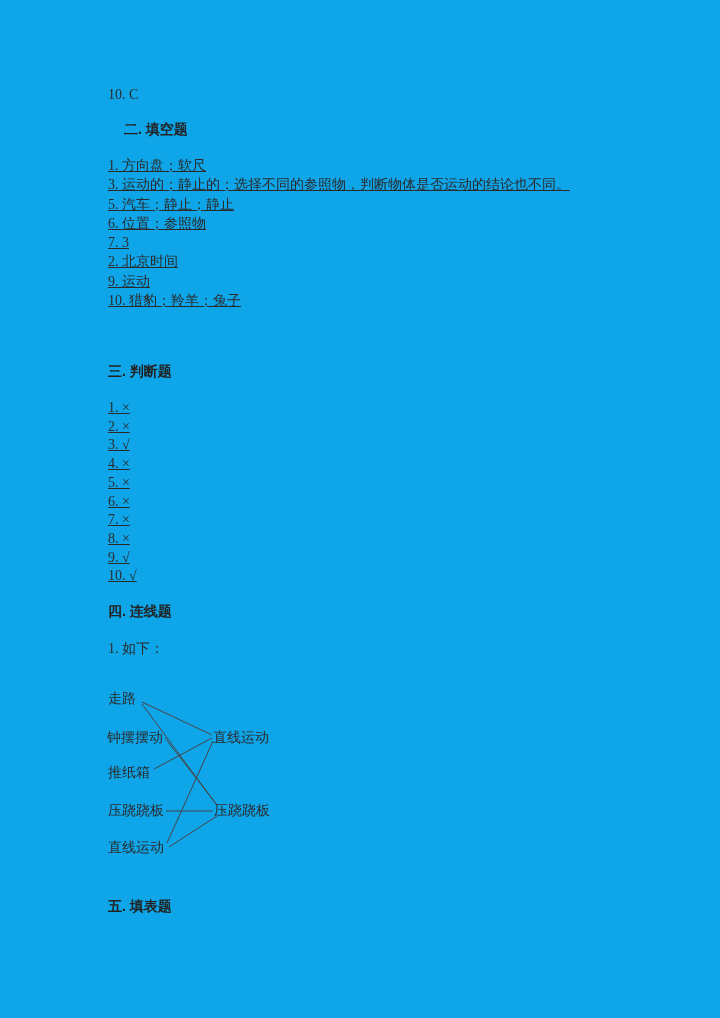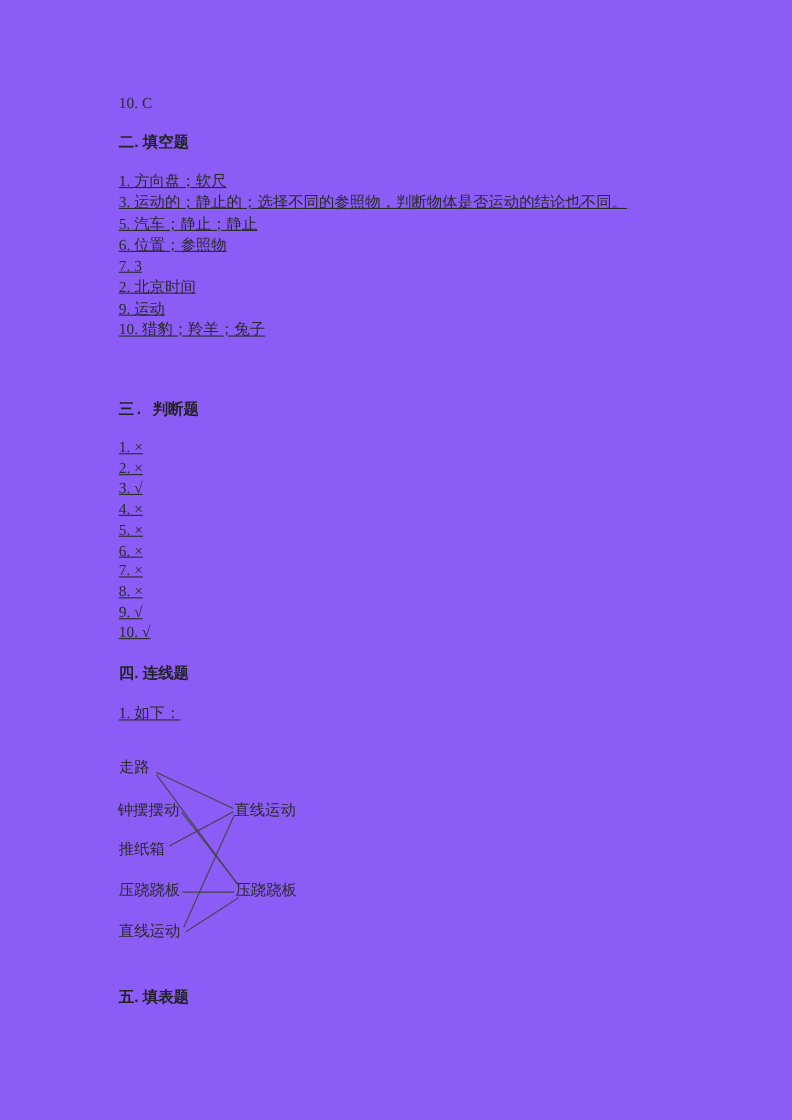--- a/index.html
+++ b/index.html
@@ -1,43 +1,43 @@
 <!DOCTYPE html>
 <html><head>
 <meta charset="utf-8">
 <style>
   html, body { margin: 0; padding: 0; background: #ffffff; }
   .page {
     position: relative;
     width: 720px;
     height: 1018px;
-    background: #8b5cf6;
+    background: #0ea5e9;
     font-family: "Liberation Serif", "DejaVu Serif", serif;
     color: #2b2b2b;
     font-size: 14px;
     overflow: hidden;
   }
   .abs { position: absolute; }
   .heading {
     font-family: "Liberation Sans", "DejaVu Sans", sans-serif;
     font-weight: bold;
     font-size: 14px;
     color: #222222;
     white-space: nowrap;
   }
   .bodyline { white-space: nowrap; }
   .list .line { white-space: nowrap; text-decoration: underline; }
   #fill-list   { left: 108px; top: 156px; line-height: 19.3px; }
   #judge-list  { left: 108px; top: 399px; line-height: 18.7px; }
   #lead-answer { left: 108px; top: 87px;  }
-  #h-fill      { left: 108px; top: 121px; }
-  #h-judge     { left: 108px; top: 363px; font-family: Liberation Mono, monospace; }
+  #h-fill      { left: 124px; top: 121px; }
+  #h-judge     { left: 108px; top: 363px; }
   #h-match     { left: 108px; top: 603px; }
   #h-table     { left: 108px; top: 898px; }
-  #match-intro { left: 108px; top: 640px; text-decoration: underline; }
+  #match-intro { left: 108px; top: 640px; }
   #diagram {
     position: absolute;
     left: 0; top: 0;
     width: 720px; height: 713px;
     pointer-events: none;
   }
   #diagram svg { position: absolute; left: 0; top: 0; }
   .dg-label {
     position: absolute;
     line-height: 14px;

